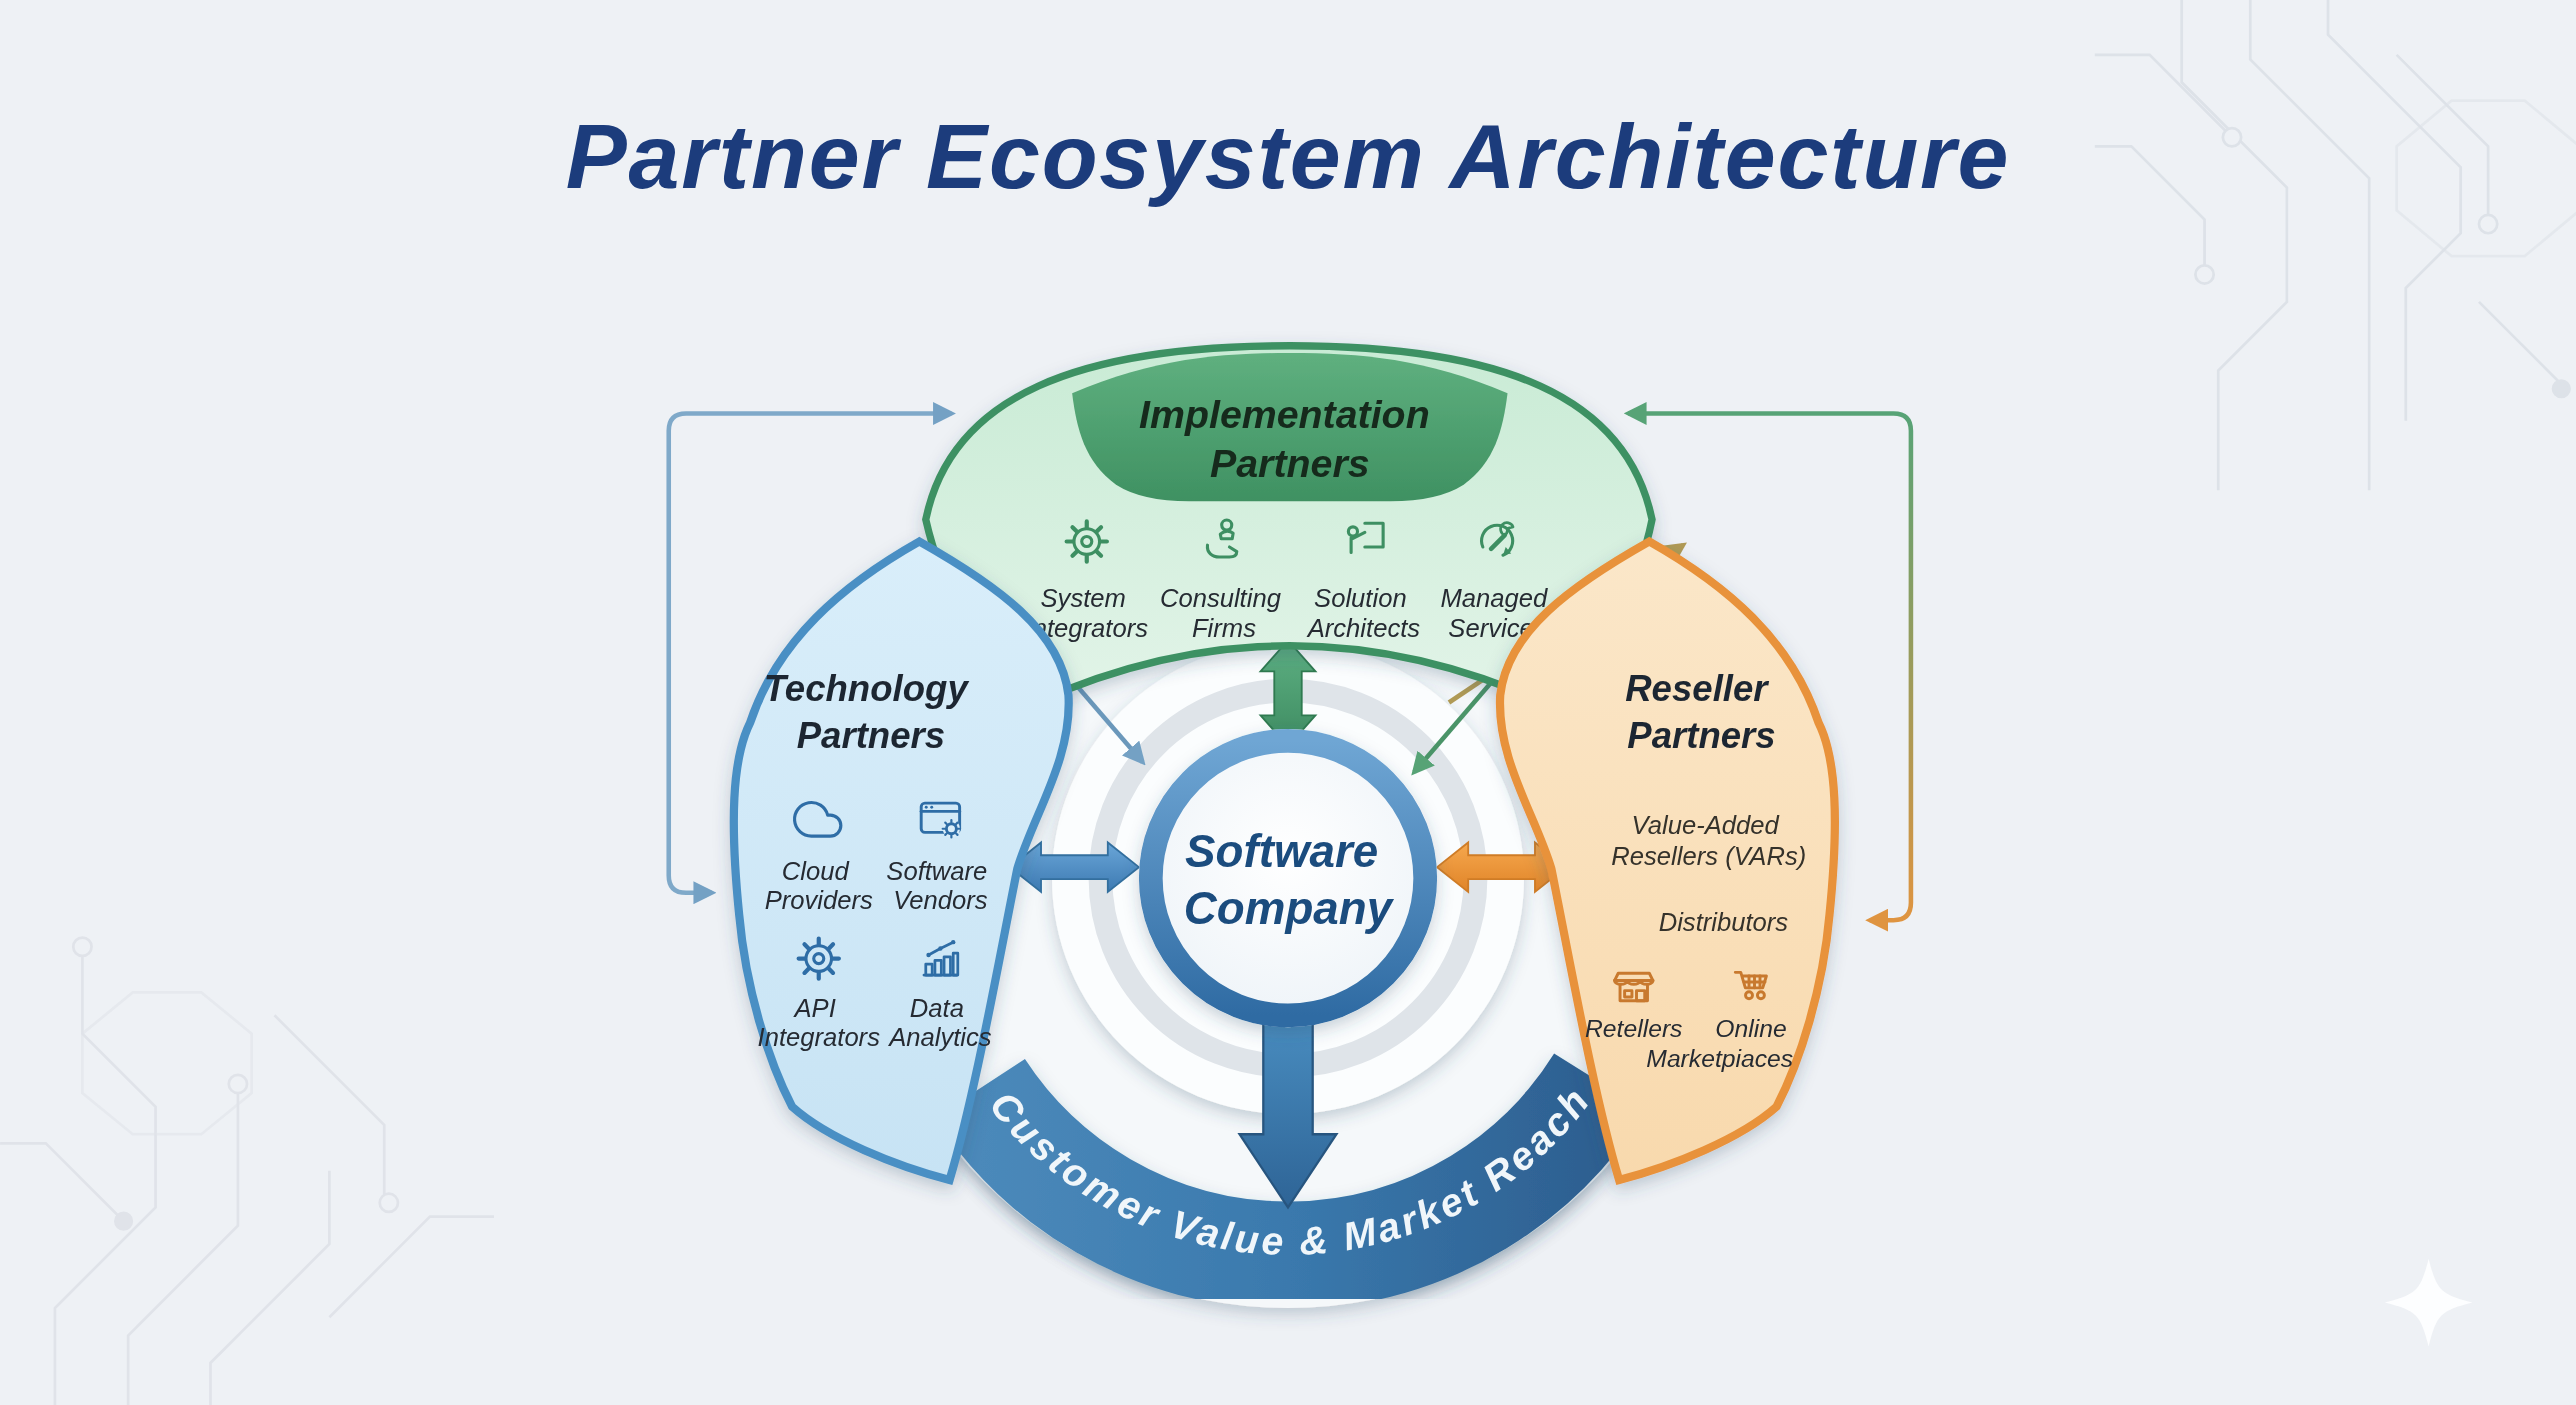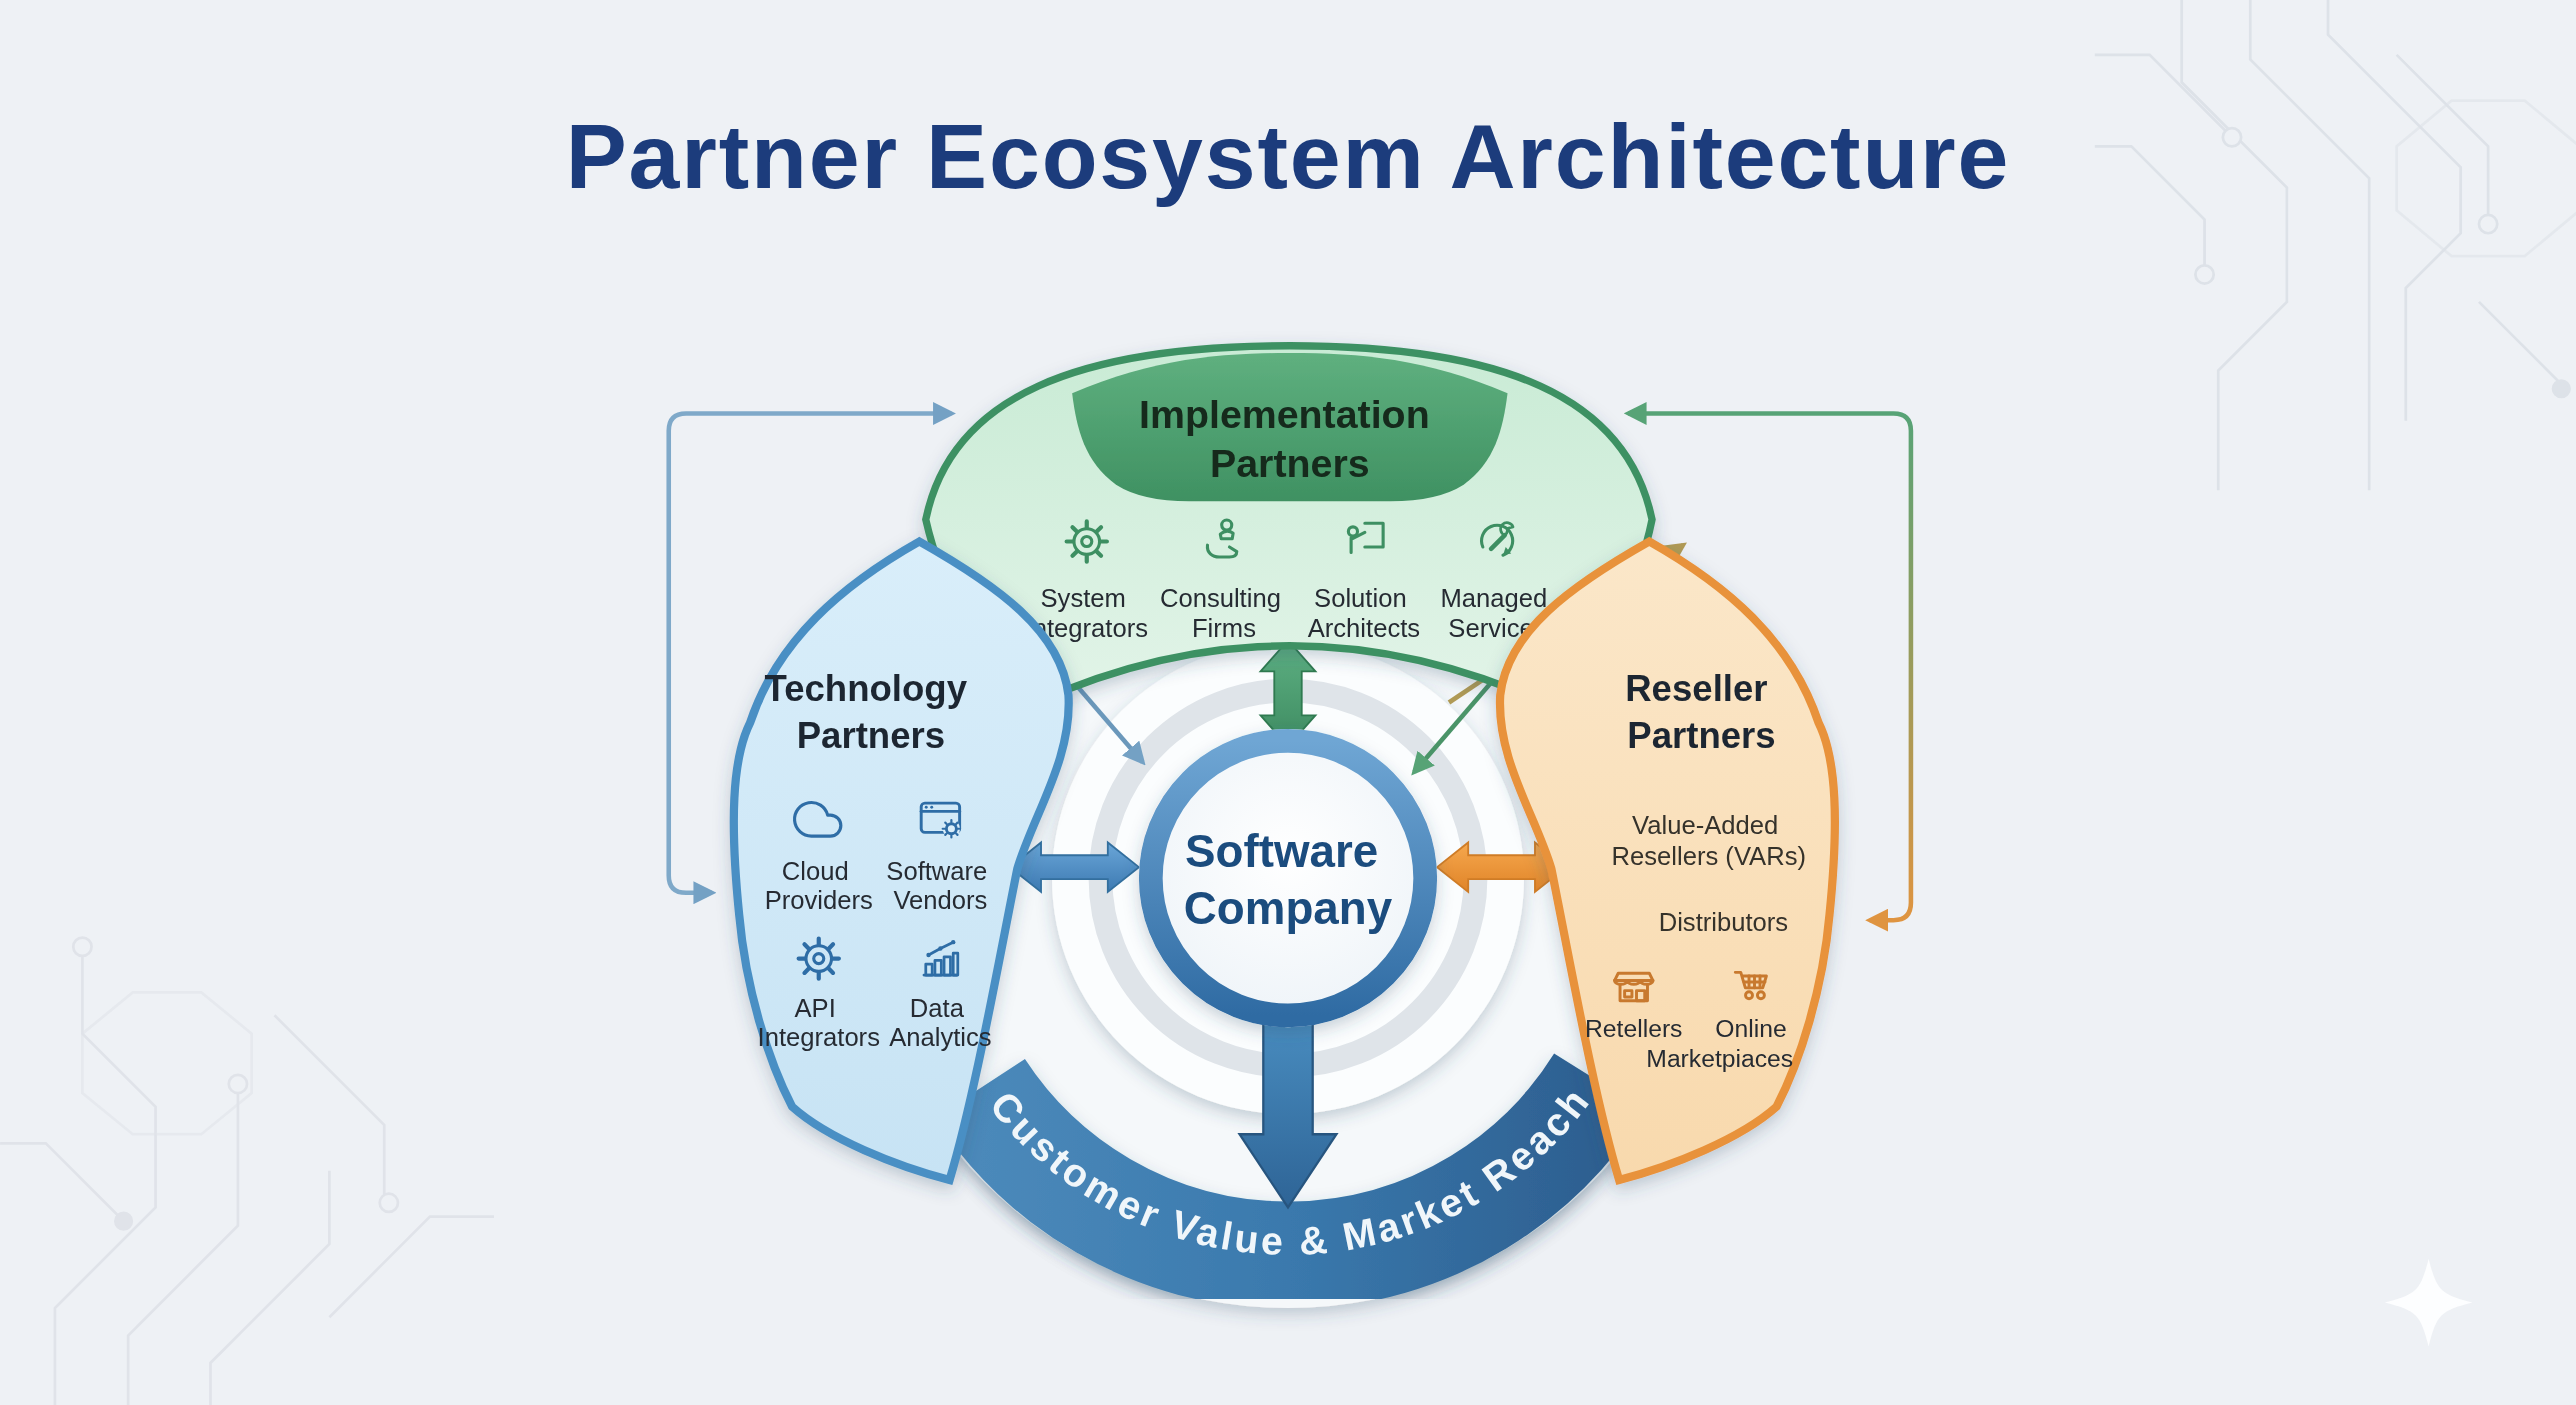--- a/index.html
+++ b/index.html
@@ -1,16 +1,16 @@
 <!DOCTYPE html>
 <html style="font-size:14.6px"><head>
 <meta charset="utf-8">
 <style>
   html,body{margin:0;padding:0;height:100%;background:#eef1f5;}
-  .stage{width:100vw;height:100vh;display:block;}
+  .stage{width:100vw;height:100vh;display:block;font-style:italic;}
   svg{display:block;width:100%;height:100%;}
   text, tspan, textPath{font-family:"Liberation Sans","DejaVu Sans",sans-serif;}
   .title-text{font-size:100px;font-weight:bold;fill:#1c3c7c;letter-spacing:2px;}
   .green-head-text{font-size:43px;font-weight:bold;fill:#142a1c;}
   .sec-head-text{font-size:40px;font-weight:bold;fill:#1f2730;}
   .item-label{font-size:28px;fill:#262c33;}
   .item-label-sm{font-size:27px;fill:#262c33;}
   .orange-plain{font-size:28px;fill:#35322c;}
   .center-text{font-size:50px;font-weight:bold;fill:#1b4c7e;}
   .band-text{font-size:43px;font-weight:bold;fill:#f0f6fa;letter-spacing:3px;}

